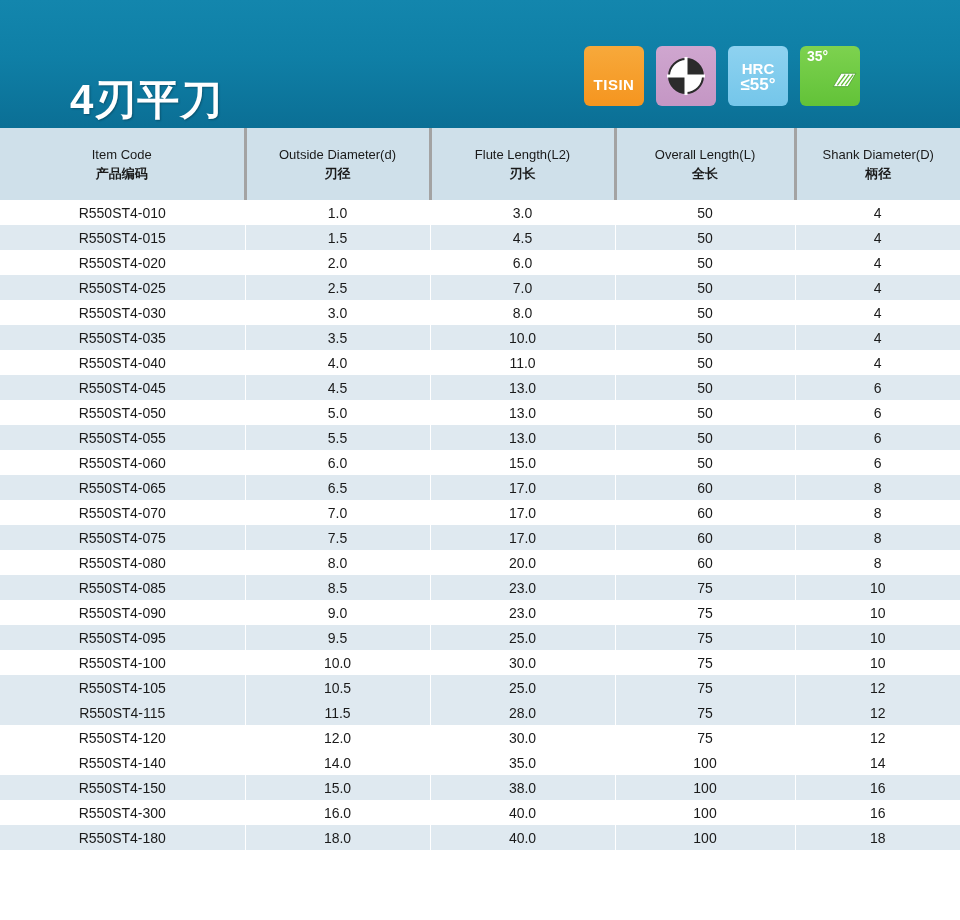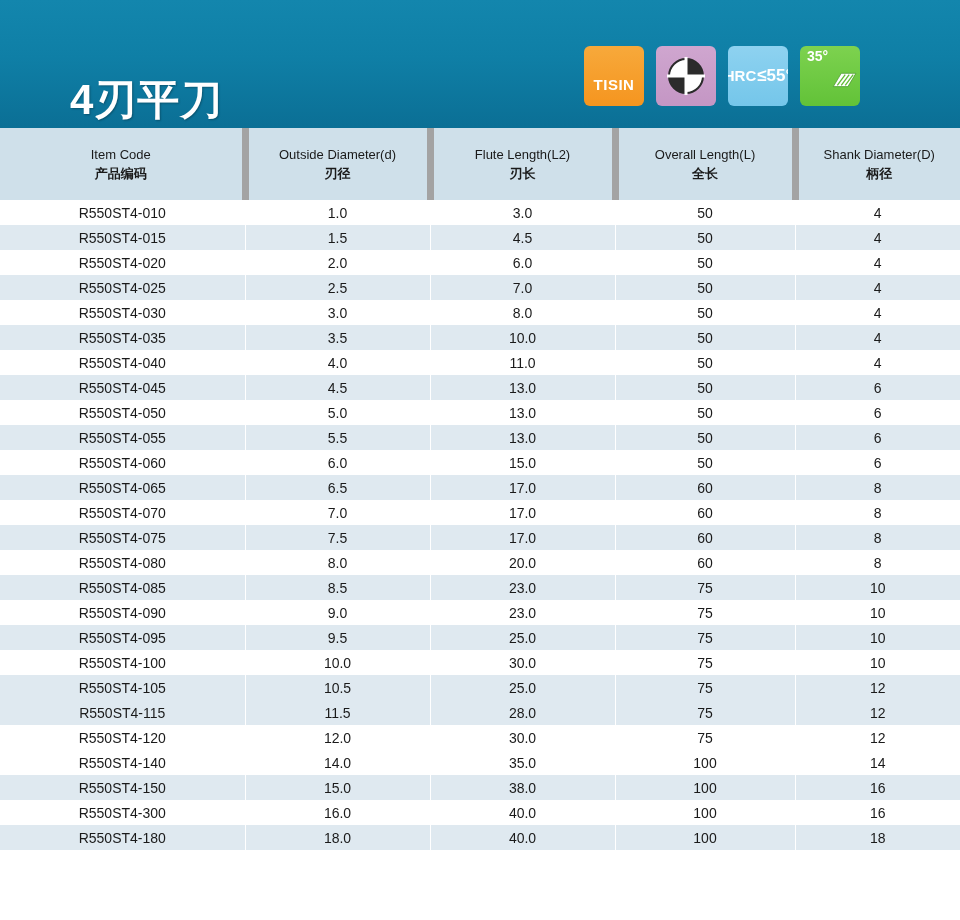--- a/index.html
+++ b/index.html
@@ -64,21 +64,21 @@
     font-size: 15px;
     font-weight: bold;
     letter-spacing: 0.5px;
     margin-top: 16px;
   }
   .badge-flute {
     background: linear-gradient(180deg, #cfa6cf 0%, #c496c4 100%);
   }
   .badge-hrc {
     background: linear-gradient(180deg, #8ed2f0 0%, #74c6ea 100%);
-    flex-direction: row;
+    flex-direction: column;
     gap: 1px;
   }
   .badge-hrc .hrc-top {
     color: #ffffff;
     font-size: 15px;
     font-weight: bold;
     line-height: 16px;
   }
   .badge-hrc .hrc-bot {
     color: #ffffff;
@@ -112,21 +112,21 @@
     table-layout: fixed;
   }
   table.spec th {
     background: #cfe0ea;
     color: #1a1a1a;
     font-size: 13px;
     font-weight: normal;
     text-align: center;
     padding: 12px 2px 12px 2px;
     line-height: 19px;
-    border-right: 7px solid #a3a3a3;
+    border-right: 3px solid #a3a3a3;
     height: 72px;
     box-sizing: border-box;
   }
   table.spec th:last-child { border-right: none; }
   table.spec th .en { display: block; }
   table.spec th .cn { display: block; font-weight: bold; }
 
   table.spec td {
     text-align: center;
     font-size: 14px;

